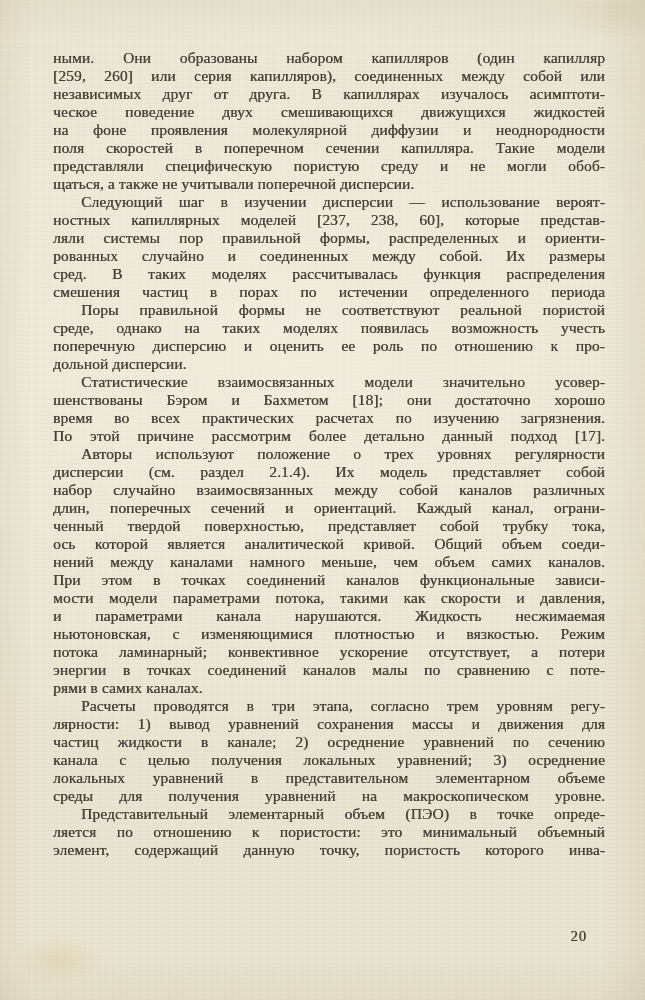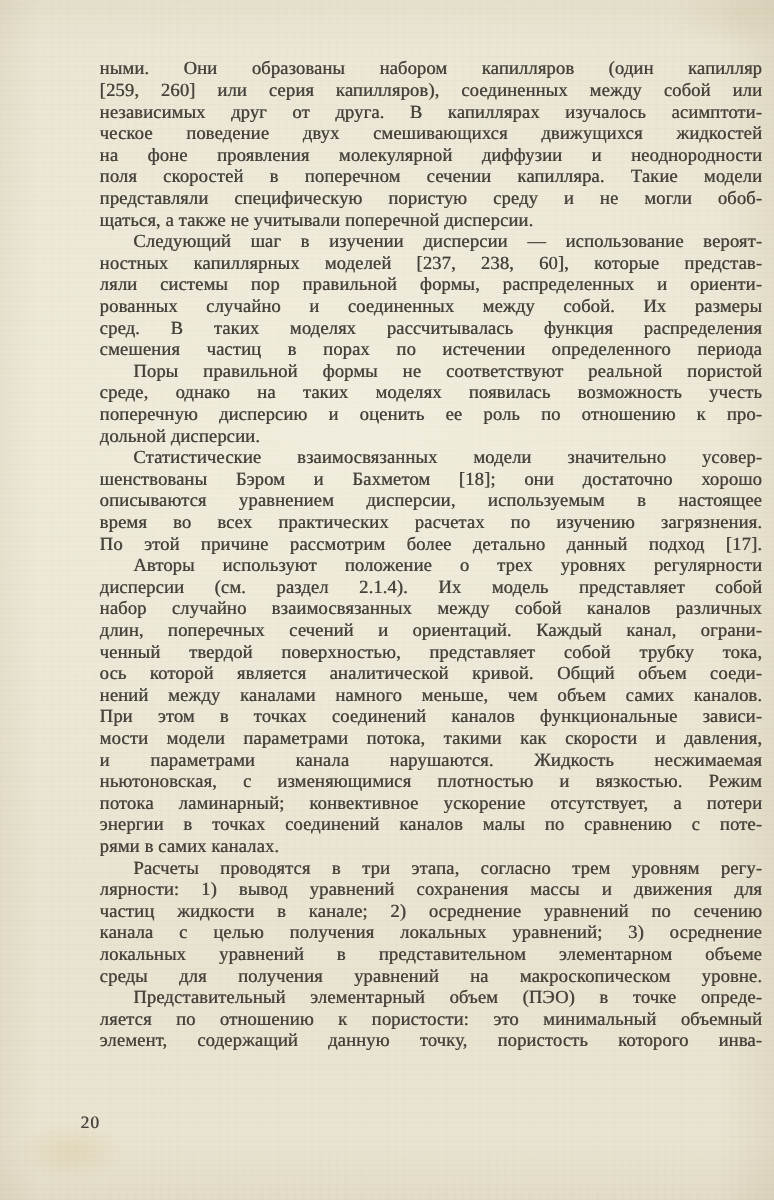--- a/index.html
+++ b/index.html
@@ -33,21 +33,21 @@
   }
   .stain-b {
     position: absolute;
     left: 560px; top: -18px;
     width: 110px; height: 60px;
     border-radius: 50%;
     background: radial-gradient(closest-side, rgba(190,175,130,0.16), rgba(190,175,130,0));
   }
   .text-block {
     position: absolute;
-    left: 83px;
+    left: 53px;
     top: 49px;
     width: 552px;
   }
   .line {
     height: 18px;
     line-height: 18px;
     font-size: 15.5px;
     overflow: hidden;
     letter-spacing: 0.1px;
     text-shadow: 0.4px 0 0 rgba(69,65,58,0.75);
@@ -59,21 +59,21 @@
     display: inline-block;
     width: 100%;
     height: 0;
   }
   .line.indent { text-indent: 28px; }
   .page-number {
     position: absolute;
     left: 67px;
     top: 928px;
     width: 520px;
-    text-align: left;
+    text-align: right;
     font-size: 14.5px;
     letter-spacing: 1px;
     text-shadow: 0.4px 0 0 rgba(69,65,58,0.75);
   }
 </style>
 </head>
 <body>
 
 <div class="page">
   <div class="stain-a"></div>
@@ -92,21 +92,20 @@
       <div class="line just">ляли системы пор правильной формы, распределенных и ориенти-</div>
       <div class="line just">рованных случайно и соединенных между собой. Их размеры</div>
       <div class="line just">сред. В таких моделях рассчитывалась функция распределения</div>
       <div class="line just">смешения частиц в порах по истечении определенного периода</div>
       <div class="line indent just">Поры правильной формы не соответствуют реальной пористой</div>
       <div class="line just">среде, однако на таких моделях появилась возможность учесть</div>
       <div class="line just">поперечную дисперсию и оценить ее роль по отношению к про-</div>
       <div class="line">дольной дисперсии.</div>
       <div class="line indent just">Статистические взаимосвязанных модели значительно усовер-</div>
       <div class="line just">шенствованы Бэром и Бахметом [18]; они достаточно хорошо</div>
-      <div class="line just">описываются уравнением дисперсии, используемым в настоящее</div>
       <div class="line just">время во всех практических расчетах по изучению загрязнения.</div>
       <div class="line just">По этой причине рассмотрим более детально данный подход [17].</div>
       <div class="line indent just">Авторы используют положение о трех уровнях регулярности</div>
       <div class="line just">дисперсии (см. раздел 2.1.4). Их модель представляет собой</div>
       <div class="line just">набор случайно взаимосвязанных между собой каналов различных</div>
       <div class="line just">длин, поперечных сечений и ориентаций. Каждый канал, ограни-</div>
       <div class="line just">ченный твердой поверхностью, представляет собой трубку тока,</div>
       <div class="line just">ось которой является аналитической кривой. Общий объем соеди-</div>
       <div class="line just">нений между каналами намного меньше, чем объем самих каналов.</div>
       <div class="line just">При этом в точках соединений каналов функциональные зависи-</div>

